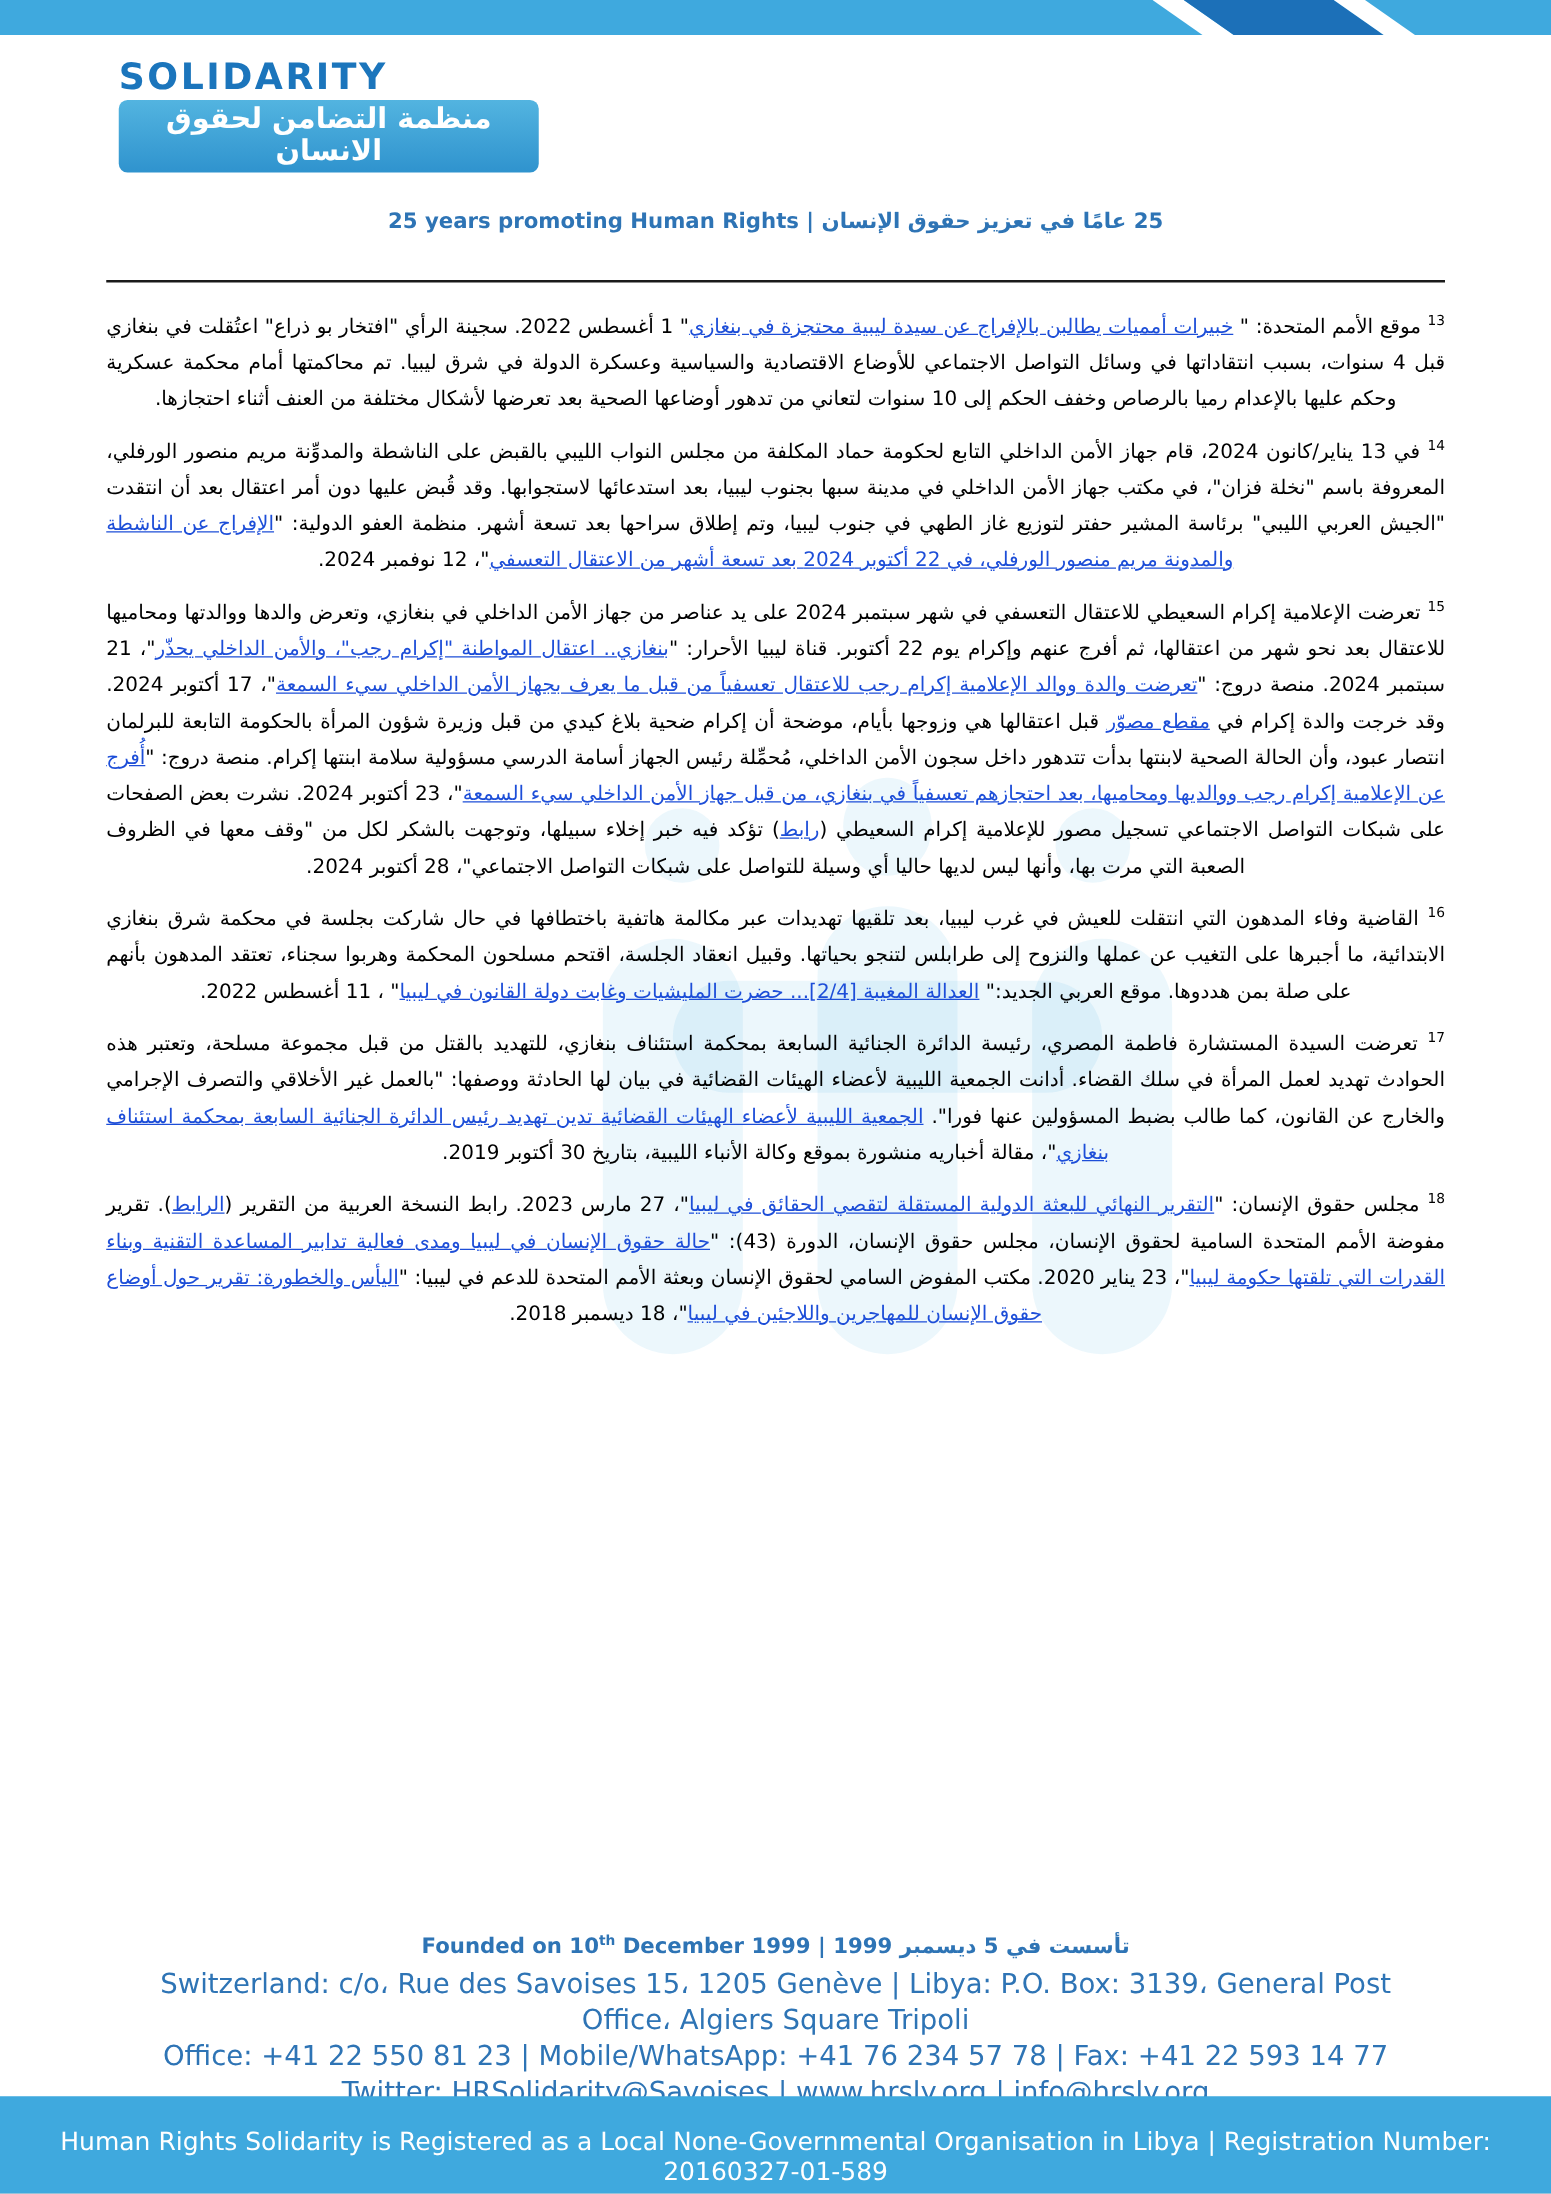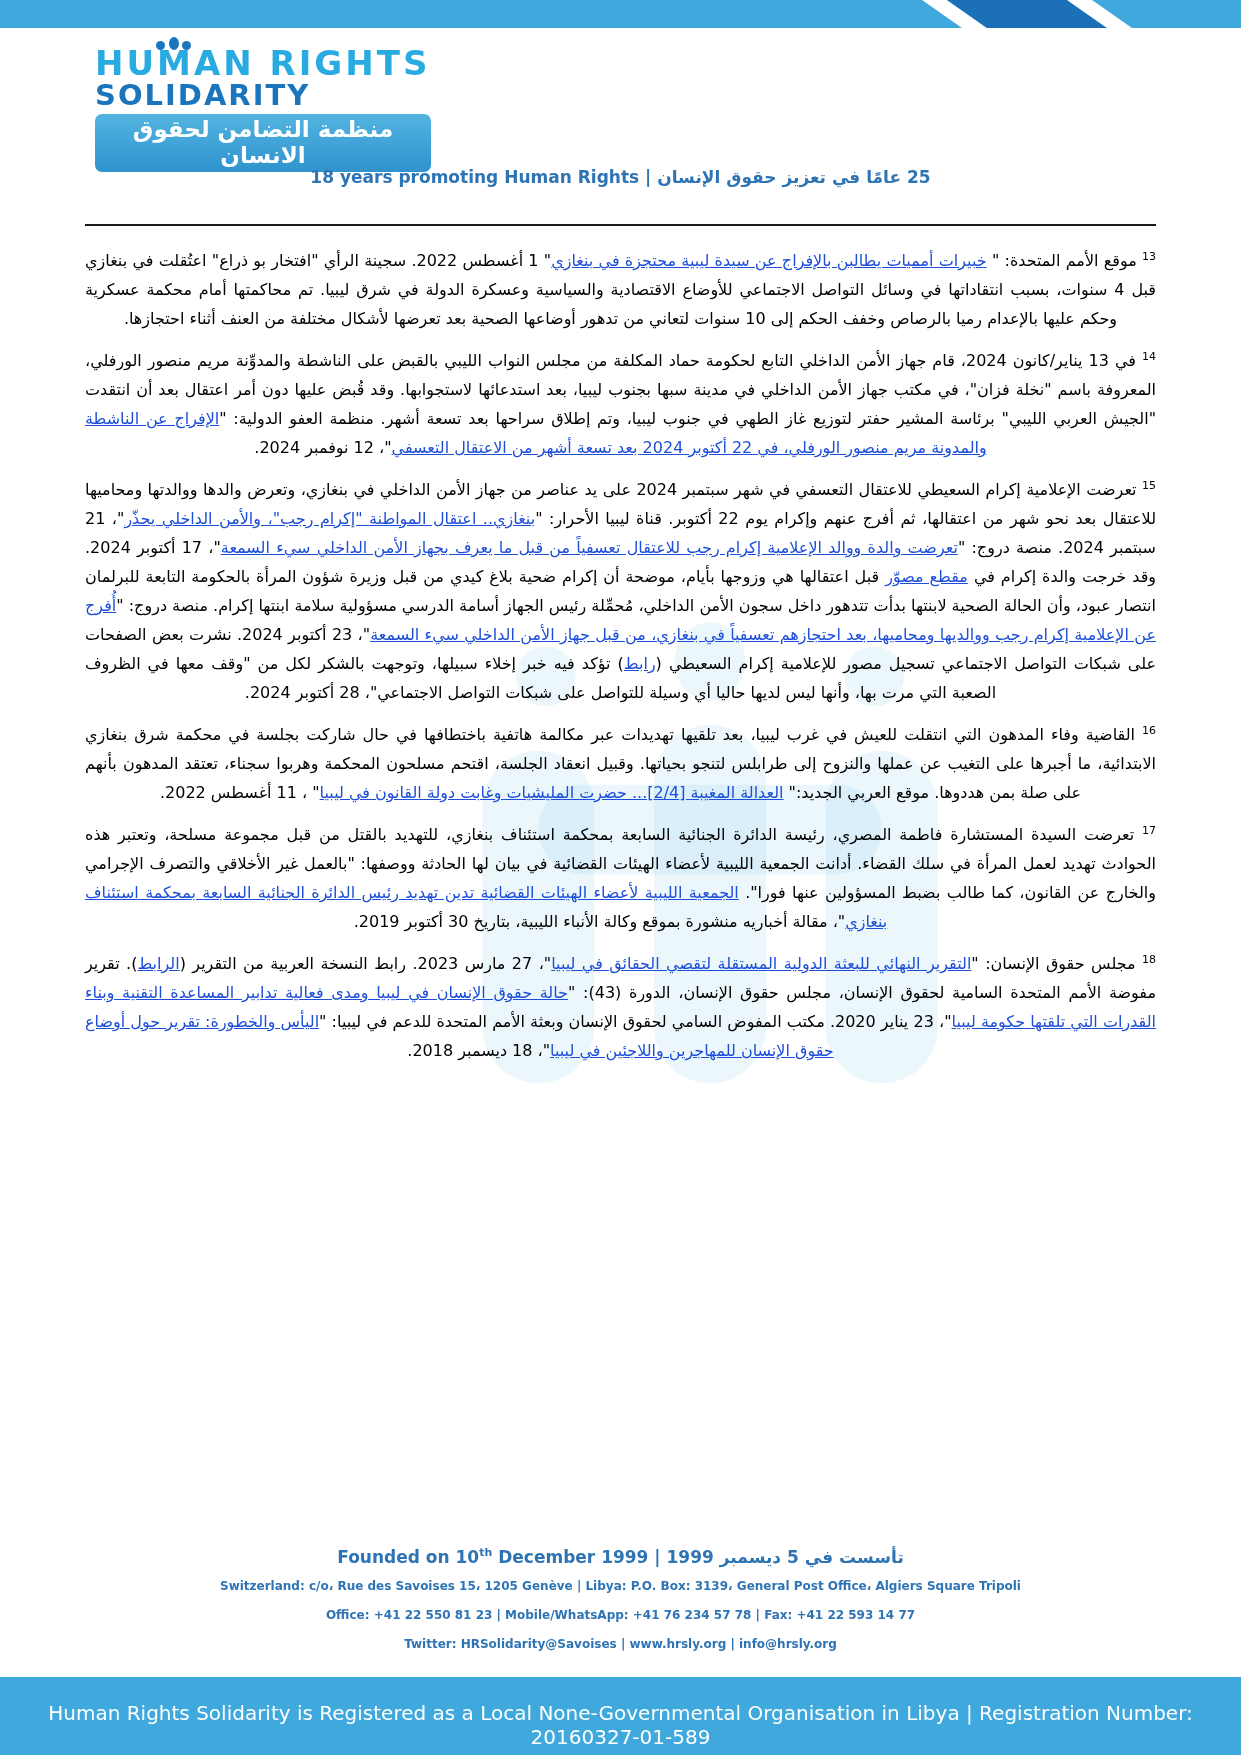--- a/index.html
+++ b/index.html
@@ -42,21 +42,21 @@
   .footnote sup { font-size:11px; line-height:0; }
   .doc-link { color:#1d4ed8; text-decoration:underline; }
 
   
   .watermark { position:absolute; left:430px; top:610px; width:560px; height:480px; z-index:1; }
 
   
   .page-footer { position:absolute; top:1538px; left:0; width:100%; text-align:center; z-index:2; }
   .founded-line { color:#2E74B5; font-weight:bold; font-size:17px; line-height:30px; }
   .founded-line sup { font-size:11px; }
-  .footer-line { color:#2E74B5; font-size:12px; line-height:29px; max-width:1060px; margin:0 auto;font-weight:bold; }
+  .footer-line { color:#2E74B5; font-size:22px; line-height:29px; max-width:1060px; margin:0 auto; }
   .bottombar {
     position:absolute; bottom:0; left:0; width:100%; height:78px;
     background:#3FA9DE; color:#ffffff; text-align:center;
     font-size:20px; padding-top:24px; z-index:2;
   }
 </style>
 </head>
 <body>
 
 <div class="page">
@@ -73,30 +73,26 @@
       <ellipse cx="150" cy="24" rx="19" ry="21"></ellipse>
       <ellipse cx="238" cy="32" rx="16" ry="16"></ellipse>
       <rect x="28" y="72" width="60" height="178" rx="30"></rect>
       <rect x="120" y="58" width="60" height="192" rx="30"></rect>
       <rect x="212" y="72" width="60" height="178" rx="30"></rect>
       <rect x="58" y="90" width="184" height="48" rx="24"></rect>
     </g>
   </svg>
 
   <header class="logo-block">
-    <div class="logo-line1">
-      <span class="m-dots"></span>
-      <span>HUMAN RIGHTS</span>
-    </div>
     <div class="logo-line2">SOLIDARITY</div>
     <div class="logo-banner">منظمة التضامن لحقوق الانسان</div>
   </header>
 
   <div class="doc-header">
-    <span>18 years promoting Human Rights | </span><bdi dir="rtl">25 عامًا في تعزيز حقوق الإنسان</bdi>
+    <span>25 years promoting Human Rights | </span><bdi dir="rtl">25 عامًا في تعزيز حقوق الإنسان</bdi>
   </div>
   <hr class="header-rule">
 
   <main class="content" id="footnotes">
       <p class="footnote"><sup>13</sup> <span>موقع الأمم المتحدة: " </span><a href="#" class="doc-link">خبيرات أمميات يطالبن بالإفراج عن سيدة ليبية محتجزة في بنغازي</a><span>" 1 أغسطس 2022. سجينة الرأي "افتخار بو ذراع" اعتُقلت في بنغازي قبل 4 سنوات، بسبب انتقاداتها في وسائل التواصل الاجتماعي للأوضاع الاقتصادية والسياسية وعسكرة الدولة في شرق ليبيا. تم محاكمتها أمام محكمة عسكرية وحكم عليها بالإعدام رميا بالرصاص وخفف الحكم إلى 10 سنوات لتعاني من تدهور أوضاعها الصحية بعد تعرضها لأشكال مختلفة من العنف أثناء احتجازها.</span></p>
       <p class="footnote"><sup>14</sup> <span>في 13 يناير/كانون 2024، قام جهاز الأمن الداخلي التابع لحكومة حماد المكلفة من مجلس النواب الليبي بالقبض على الناشطة والمدوِّنة مريم منصور الورفلي، المعروفة باسم "نخلة فزان"، في مكتب جهاز الأمن الداخلي في مدينة سبها بجنوب ليبيا، بعد استدعائها لاستجوابها. وقد قُبض عليها دون أمر اعتقال بعد أن انتقدت "الجيش العربي الليبي" برئاسة المشير حفتر لتوزيع غاز الطهي في جنوب ليبيا، وتم إطلاق سراحها بعد تسعة أشهر. منظمة العفو الدولية: "</span><a href="#" class="doc-link">الإفراج عن الناشطة والمدونة مريم منصور الورفلي، في 22 أكتوبر 2024 بعد تسعة أشهر من الاعتقال التعسفي</a><span>"، 12 نوفمبر 2024.</span></p>
       <p class="footnote"><sup>15</sup> <span>تعرضت الإعلامية إكرام السعيطي للاعتقال التعسفي في شهر سبتمبر 2024 على يد عناصر من جهاز الأمن الداخلي في بنغازي، وتعرض والدها ووالدتها ومحاميها للاعتقال بعد نحو شهر من اعتقالها، ثم أفرج عنهم وإكرام يوم 22 أكتوبر. قناة ليبيا الأحرار: "</span><a href="#" class="doc-link">بنغازي.. اعتقال المواطنة "إكرام رجب"، والأمن الداخلي يحذّر</a><span>"، 21 سبتمبر 2024. منصة دروج: "</span><a href="#" class="doc-link">تعرضت والدة ووالد الإعلامية إكرام رجب للاعتقال تعسفياً من قبل ما يعرف بجهاز الأمن الداخلي سيء السمعة</a><span>"، 17 أكتوبر 2024. وقد خرجت والدة إكرام في </span><a href="#" class="doc-link">مقطع مصوّر</a><span> قبل اعتقالها هي وزوجها بأيام، موضحة أن إكرام ضحية بلاغ كيدي من قبل وزيرة شؤون المرأة بالحكومة التابعة للبرلمان انتصار عبود، وأن الحالة الصحية لابنتها بدأت تتدهور داخل سجون الأمن الداخلي، مُحمِّلة رئيس الجهاز أسامة الدرسي مسؤولية سلامة ابنتها إكرام. منصة دروج: "</span><a href="#" class="doc-link">أُفرج عن الإعلامية إكرام رجب ووالديها ومحاميها، بعد احتجازهم تعسفياً في بنغازي، من قبل جهاز الأمن الداخلي سيء السمعة</a><span>"، 23 أكتوبر 2024. نشرت بعض الصفحات على شبكات التواصل الاجتماعي تسجيل مصور للإعلامية إكرام السعيطي (</span><a href="#" class="doc-link">رابط</a><span>) تؤكد فيه خبر إخلاء سبيلها، وتوجهت بالشكر لكل من "وقف معها في الظروف الصعبة التي مرت بها، وأنها ليس لديها حاليا أي وسيلة للتواصل على شبكات التواصل الاجتماعي"، 28 أكتوبر 2024.</span></p>
       <p class="footnote"><sup>16</sup> <span>القاضية وفاء المدهون التي انتقلت للعيش في غرب ليبيا، بعد تلقيها تهديدات عبر مكالمة هاتفية باختطافها في حال شاركت بجلسة في محكمة شرق بنغازي الابتدائية، ما أجبرها على التغيب عن عملها والنزوح إلى طرابلس لتنجو بحياتها. وقبيل انعقاد الجلسة، اقتحم مسلحون المحكمة وهربوا سجناء، تعتقد المدهون بأنهم على صلة بمن هددوها. موقع العربي الجديد:" </span><a href="#" class="doc-link">العدالة المغيبة [2/4]... حضرت المليشيات وغابت دولة القانون في ليبيا</a><span>" ، 11 أغسطس 2022.</span></p>
       <p class="footnote"><sup>17</sup> <span>تعرضت السيدة المستشارة فاطمة المصري، رئيسة الدائرة الجنائية السابعة بمحكمة استئناف بنغازي، للتهديد بالقتل من قبل مجموعة مسلحة، وتعتبر هذه الحوادث تهديد لعمل المرأة في سلك القضاء. أدانت الجمعية الليبية لأعضاء الهيئات القضائية في بيان لها الحادثة ووصفها: "بالعمل غير الأخلاقي والتصرف الإجرامي والخارج عن القانون، كما طالب بضبط المسؤولين عنها فورا". </span><a href="#" class="doc-link">الجمعية الليبية لأعضاء الهيئات القضائية تدين تهديد رئيس الدائرة الجنائية السابعة بمحكمة استئناف بنغازي</a><span>"، مقالة أخباريه منشورة بموقع وكالة الأنباء الليبية، بتاريخ 30 أكتوبر 2019.</span></p>
       <p class="footnote"><sup>18</sup> <span>مجلس حقوق الإنسان: "</span><a href="#" class="doc-link">التقرير النهائي للبعثة الدولية المستقلة لتقصي الحقائق في ليبيا</a><span>"، 27 مارس 2023. رابط النسخة العربية من التقرير (</span><a href="#" class="doc-link">الرابط</a><span>). تقرير مفوضة الأمم المتحدة السامية لحقوق الإنسان، مجلس حقوق الإنسان، الدورة (43): "</span><a href="#" class="doc-link">حالة حقوق الإنسان في ليبيا ومدى فعالية تدابير المساعدة التقنية وبناء القدرات التي تلقتها حكومة ليبيا</a><span>"، 23 يناير 2020. مكتب المفوض السامي لحقوق الإنسان وبعثة الأمم المتحدة للدعم في ليبيا: "</span><a href="#" class="doc-link">اليأس والخطورة: تقرير حول أوضاع حقوق الإنسان للمهاجرين واللاجئين في ليبيا</a><span>"، 18 ديسمبر 2018.</span></p>

